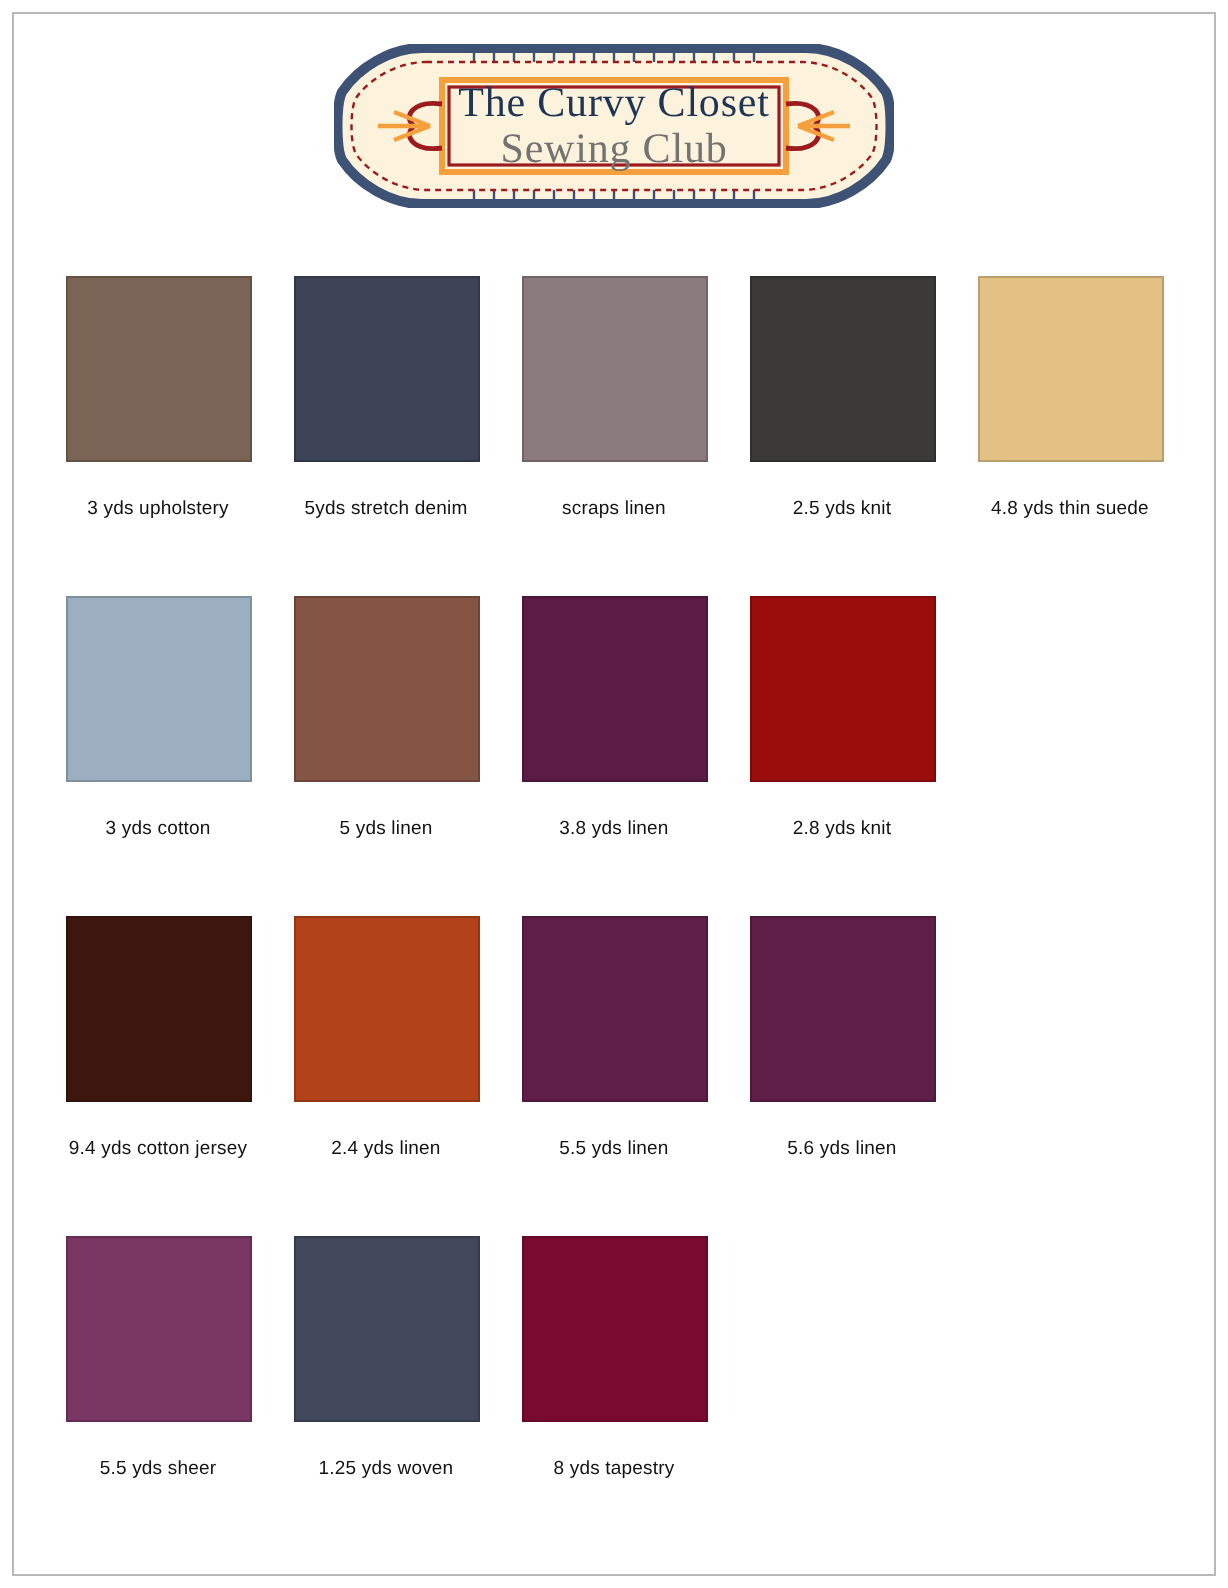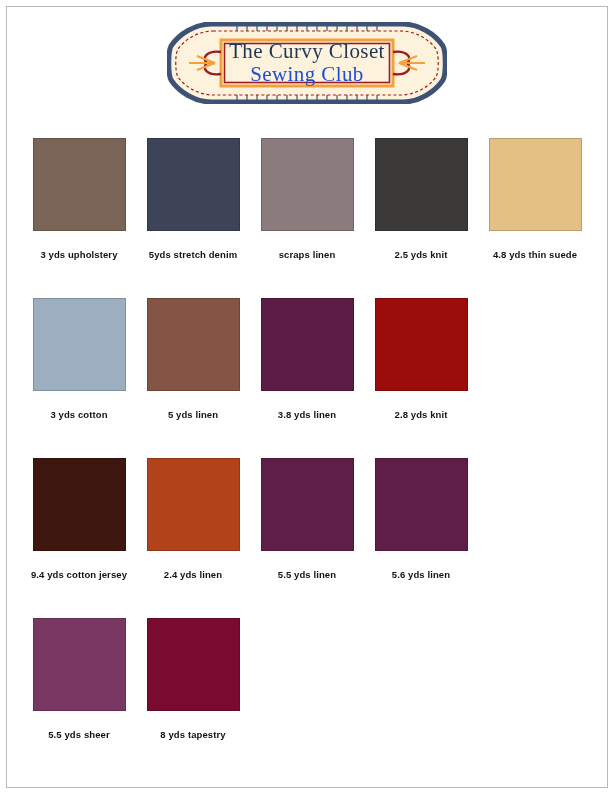--- a/index.html
+++ b/index.html
@@ -62,21 +62,21 @@
     font-family: "Liberation Serif", serif;
     font-size: 21px;
     color: #1f3555;
     letter-spacing: 0.4px;
     line-height: 23px;
     white-space: nowrap;
   }
   .logo-line2 {
     font-family: "Liberation Serif", serif;
     font-size: 21px;
-    color: #1d4ed8;
+    color: #737373;
     letter-spacing: 0.4px;
     line-height: 23px;
     white-space: nowrap;
   }
 
   
   .grid {
     position: absolute;
     left: 22px;
     top: 138px;
@@ -84,21 +84,20 @@
   }
   .row {
     display: flex;
     height: 160px;
   }
   .cell {
     width: 114px;
     display: flex;
     flex-direction: column;
     align-items: center;
-    font-weight: bold;
   }
   .cell.empty { visibility: hidden; }
   .swatch {
     width: 93px;
     height: 93px;
     border: 1px solid rgba(0,0,0,0.18);
     box-sizing: border-box;
   }
   .caption {
     margin-top: 18px;
@@ -239,20 +238,24 @@
         <div class="caption">5.6  yds linen</div>
       </div>
     </div>
 
     <div class="row">
       <div class="cell">
         <div class="swatch" style="background-color: rgb(123, 55, 100);"></div>
         <div class="caption">5.5  yds sheer</div>
       </div>
       <div class="cell">
+        <div class="swatch" style="background-color: rgb(65, 72, 92);"></div>
+        <div class="caption">1.25 yds woven</div>
+      </div>
+      <div class="cell">
         <div class="swatch" style="background-color: rgb(122, 11, 48);"></div>
         <div class="caption">8 yds tapestry</div>
       </div>
       <div class="cell empty"></div>
       <div class="cell empty"></div>
     </div>
 
   </div>
 </div>
 

